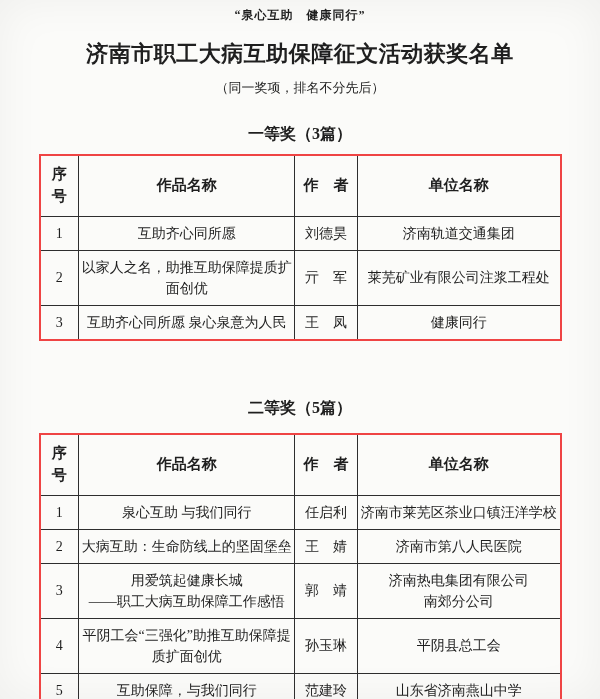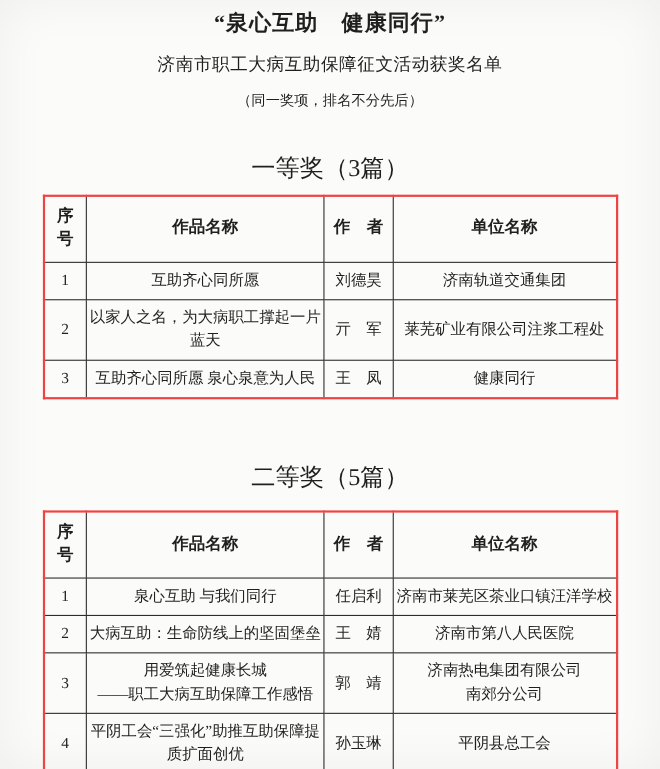--- a/index.html
+++ b/index.html
@@ -11,45 +11,45 @@
     overflow: hidden;
   }
   .page {
     width: 600px; height: 699px;
     box-sizing: border-box;
     padding-top: 8px;
     box-shadow: inset 0 0 45px rgba(0,0,0,0.05);
   }
   .slogan {
     text-align: center;
-    font-size: 20px;
+    font-size: 12px;
     font-weight: bold;
     line-height: 1.3;
     letter-spacing: 1px;
   }
   .main-title {
     text-align: center;
-    font-size: 16px;
-    font-weight: normal;
+    font-size: 22px;
+    font-weight: bold;
     line-height: 1.3;
     margin-top: 16px;
     letter-spacing: 0.5px;
   }
   .note {
     text-align: center;
     font-size: 13px;
     line-height: 1.4;
     margin-top: 11px;
   }
   .section-heading {
     text-align: center;
-    font-size: 22px;
-    font-weight: normal;
+    font-size: 16px;
+    font-weight: bold;
     line-height: 1.3;
-    margin: 39px 0 0 0;
+    margin: 27px 0 0 0;
   }
   .section-heading.second {
     margin-top: 57px;
   }
   table.awards {
     width: 523px;
     margin: 9px auto 0 auto;
     border-collapse: collapse;
     table-layout: fixed;
     border: 2px solid #ef4444;
@@ -105,21 +105,21 @@
         </thead>
         <tbody>
           <tr>
             <td>1</td>
             <td>互助齐心同所愿</td>
             <td>刘德昊</td>
             <td>济南轨道交通集团</td>
           </tr>
           <tr>
             <td>2</td>
-            <td>以家人之名，为大病职工撑起一片蓝天</td>
+            <td>以家人之名，助推互助保障提质扩面创优</td>
             <td>亓　军</td>
             <td>莱芜矿业有限公司注浆工程处</td>
           </tr>
           <tr>
             <td>3</td>
             <td>互助齐心同所愿 泉心泉意为人民</td>
             <td>王　凤</td>
             <td>健康同行</td>
           </tr>
         </tbody>

